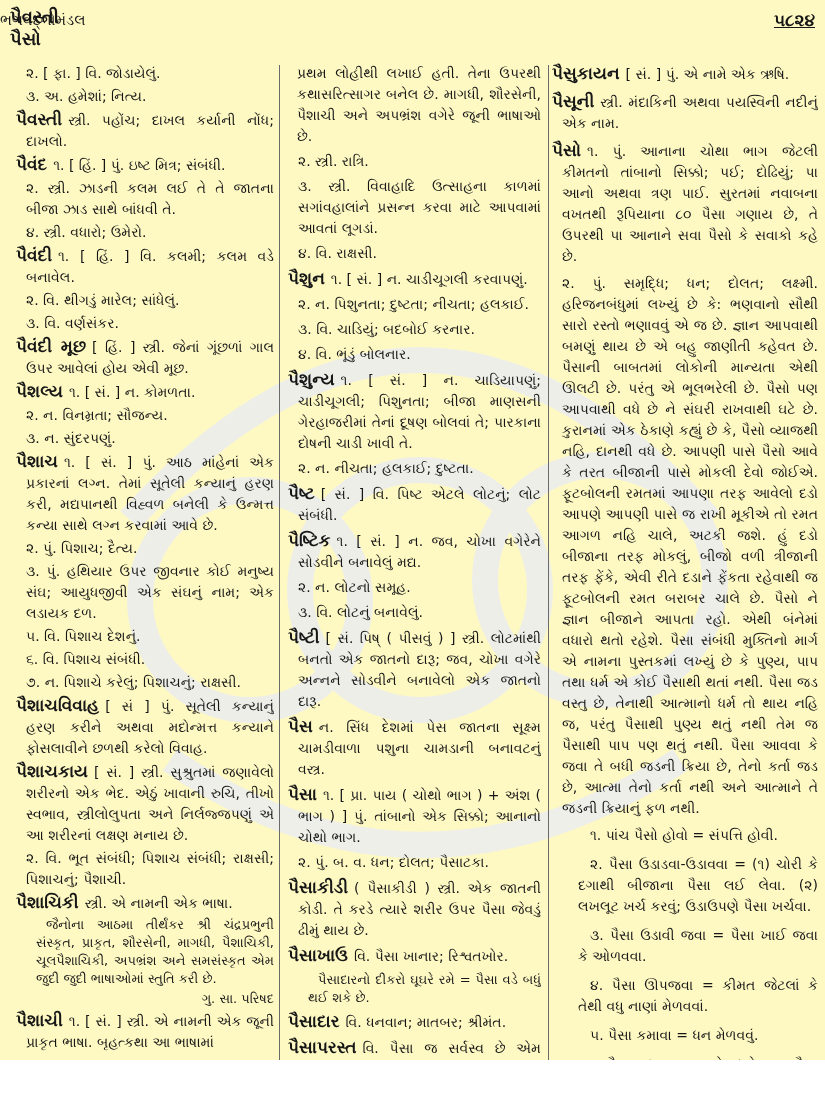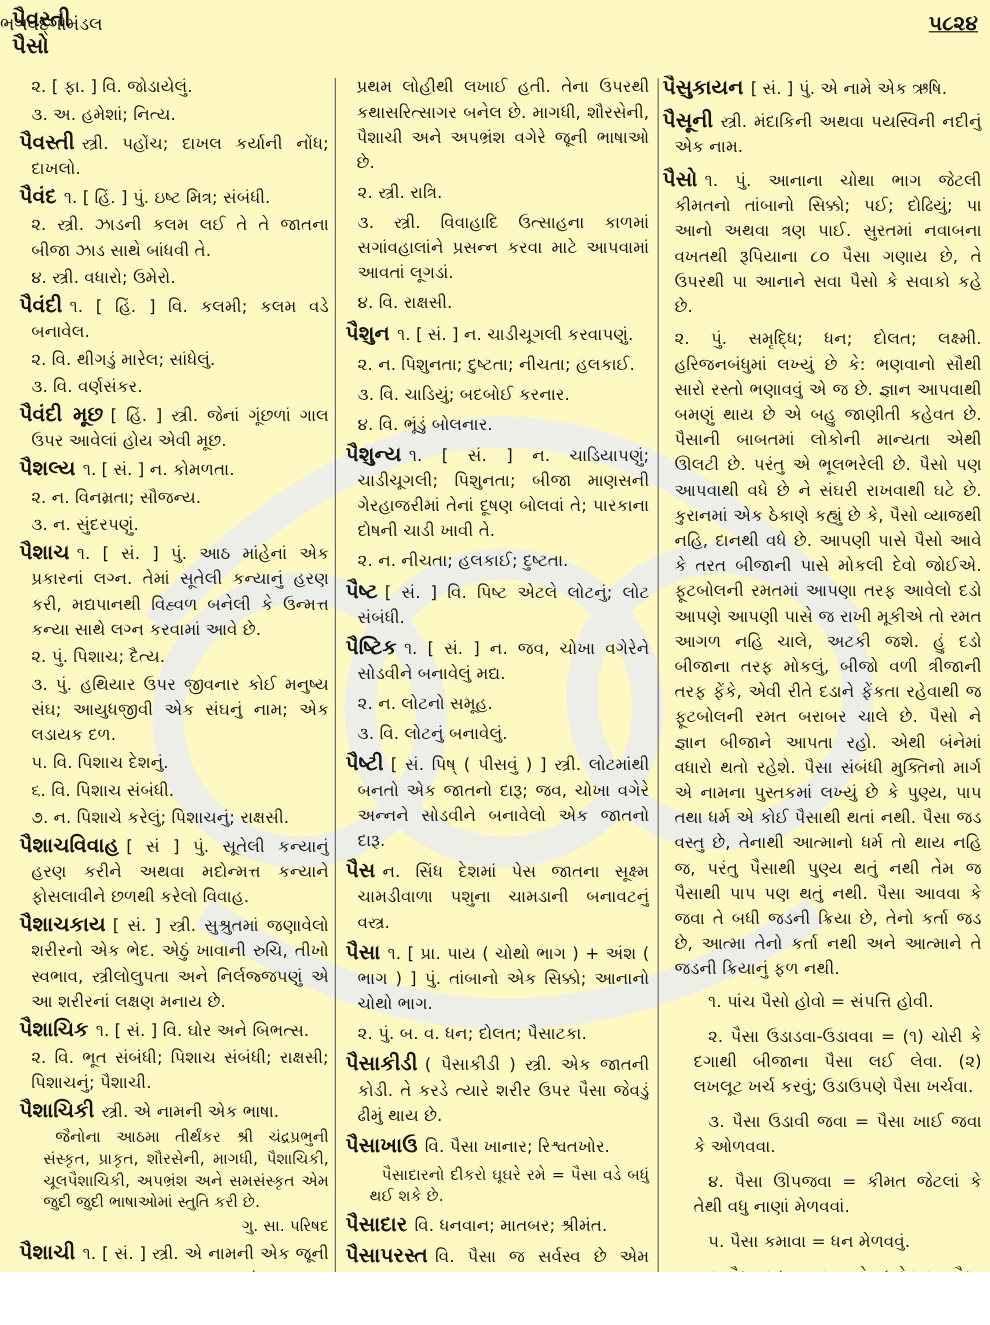--- a/index.html
+++ b/index.html
@@ -77,21 +77,20 @@
       <div class="block sense"><span class="txt">૨. ન. વિનમ્રતા; સૌજન્ય.</span></div>
       <div class="block sense"><span class="txt">૩. ન. સુંદરપણું.</span></div>
       <div class="block entry"><span class="hw">પૈશાચ</span><span class="txt">૧. [ સં. ] પું. આઠ માંહેનાં એક પ્રકારનાં લગ્ન. તેમાં સૂતેલી કન્યાનું હરણ કરી, મદ્યપાનથી વિહ્વળ બનેલી કે ઉન્મત્ત કન્યા સાથે લગ્ન કરવામાં આવે છે.</span></div>
       <div class="block sense"><span class="txt">૨. પું. પિશાચ; દૈત્ય.</span></div>
       <div class="block sense"><span class="txt">૩. પું. હથિયાર ઉપર જીવનાર કોઈ મનુષ્ય સંઘ; આયુધજીવી એક સંઘનું નામ; એક લડાયક દળ.</span></div>
       <div class="block sense"><span class="txt">૫. વિ. પિશાચ દેશનું.</span></div>
       <div class="block sense"><span class="txt">૬. વિ. પિશાચ સંબંધી.</span></div>
       <div class="block sense"><span class="txt">૭. ન. પિશાચે કરેલું; પિશાચનું; રાક્ષસી.</span></div>
       <div class="block entry"><span class="hw">પૈશાચવિવાહ</span><span class="txt">[ સં ] પું. સૂતેલી કન્યાનું હરણ કરીને અથવા મદોન્મત્ત કન્યાને ફોસલાવીને છળથી કરેલો વિવાહ.</span></div>
       <div class="block entry"><span class="hw">પૈશાચકાય</span><span class="txt">[ સં. ] સ્ત્રી. સુશ્રુતમાં જણાવેલો શરીરનો એક ભેદ. એઠું ખાવાની રુચિ, તીખો સ્વભાવ, સ્ત્રીલોલુપતા અને નિર્લજ્જપણું એ આ શરીરનાં લક્ષણ મનાય છે.</span></div>
-      <div class="block entry"><span class="hw">પૈશાચિક</span><span class="txt">૧. [ સં. ] વિ. ઘોર અને બિભત્સ.</span></div>
       <div class="block sense"><span class="txt">૨. વિ. ભૂત સંબંધી; પિશાચ સંબંધી; રાક્ષસી; પિશાચનું; પૈશાચી.</span></div>
       <div class="block entry"><span class="hw">પૈશાચિકી</span><span class="txt">સ્ત્રી. એ નામની એક ભાષા.</span></div>
       <div class="block quote"><span class="txt">જૈનોના આઠમા તીર્થંકર શ્રી ચંદ્રપ્રભુની સંસ્કૃત, પ્રાકૃત, શૌરસેની, માગધી, પૈશાચિકી, ચૂલપૈશાચિકી, અપભ્રંશ અને સમસંસ્કૃત એમ જુદી જુદી ભાષાઓમાં સ્તુતિ કરી છે.</span></div>
       <div class="block source"><span class="txt">ગુ. સા. પરિષદ</span></div>
       <div class="block entry"><span class="hw">પૈશાચી</span><span class="txt">૧. [ સં. ] સ્ત્રી. એ નામની એક જૂની પ્રાકૃત ભાષા. બૃહત્કથા આ ભાષામાં</span></div>
     </div>
   <div class="col col-1">
       <div class="block cont"><span class="txt">પ્રથમ લોહીથી લખાઈ હતી. તેના ઉપરથી કથાસરિત્સાગર બનેલ છે. માગધી, શૌરસેની, પૈશાચી અને અપભ્રંશ વગેરે જૂની ભાષાઓ છે.</span></div>
       <div class="block sense"><span class="txt">૨. સ્ત્રી. રાત્રિ.</span></div>
       <div class="block sense"><span class="txt">૩. સ્ત્રી. વિવાહાદિ ઉત્સાહના કાળમાં સગાંવહાલાંને પ્રસન્ન કરવા માટે આપવામાં આવતાં લૂગડાં.</span></div>

